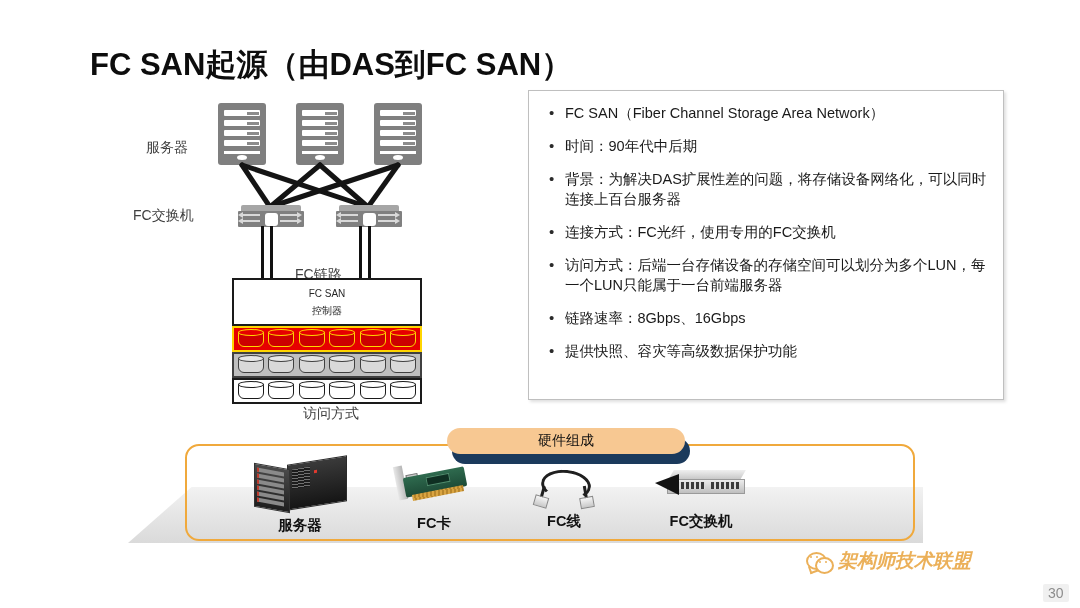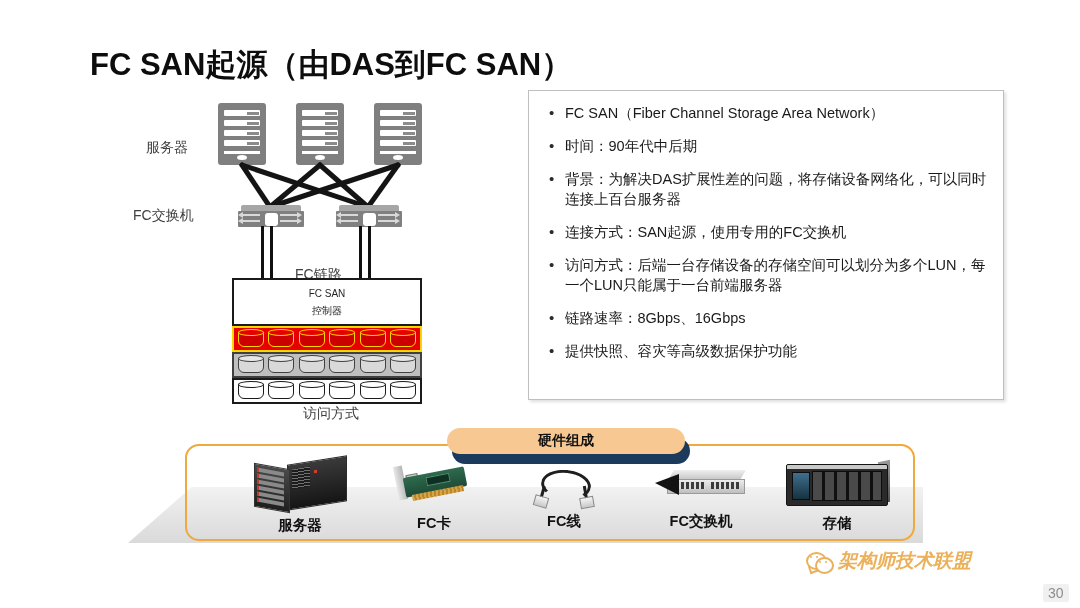--- a/index.html
+++ b/index.html
@@ -143,21 +143,21 @@
   }
   .hw-banner-shadow{
     position:absolute;left:452px;top:438px;width:238px;height:26px;
     background:#1b3a5c;border-radius:13px;
   }
   .hw-banner{
     position:absolute;left:447px;top:428px;width:238px;height:26px;
     background:#f7c892;border-radius:13px;
     display:flex;align-items:center;justify-content:center;
   }
-  .hw-banner span{font-size:14px;font-weight:bold;color:#111111;}
+  .hw-banner span{font-size:14px;font-weight:normal;color:#111111;}
 
   .hw-item{position:absolute;text-align:center;}
   .hw-item .cap{font-size:14.5px;font-weight:bold;color:#111111;white-space:nowrap;}
 
   
   .ic{position:relative;margin:0 auto;}
 
   .ic-server{width:96px;height:52px;}
   .ic-server .front{
     position:absolute;left:2px;top:8px;width:34px;height:42px;
@@ -490,21 +490,21 @@
     <div class="bullet-row">
       <div class="bullet-dot">•</div>
       <div class="bullet-text">时间：90年代中后期</div>
     </div>
     <div class="bullet-row">
       <div class="bullet-dot">•</div>
       <div class="bullet-text">背景：为解决DAS扩展性差的问题，将存储设备网络化，可以同时连接上百台服务器</div>
     </div>
     <div class="bullet-row">
       <div class="bullet-dot">•</div>
-      <div class="bullet-text">连接方式：SAN起源，使用专用的FC交换机</div>
+      <div class="bullet-text">连接方式：FC光纤，使用专用的FC交换机</div>
     </div>
     <div class="bullet-row">
       <div class="bullet-dot">•</div>
       <div class="bullet-text">访问方式：后端一台存储设备的存储空间可以划分为多个LUN，每一个LUN只能属于一台前端服务器</div>
     </div>
     <div class="bullet-row">
       <div class="bullet-dot">•</div>
       <div class="bullet-text">链路速率：8Gbps、16Gbps</div>
     </div>
     <div class="bullet-row">
@@ -565,29 +565,20 @@
     <div class="ic ic-switch">
       <div class="lid"></div>
       <div class="face"></div>
       <div class="ports"></div>
       <div class="ports2"></div>
       <div class="wedge"></div>
     </div>
     <div class="cap" style="margin-top:6px;">FC交换机</div>
   </div>
 
-  <div class="hw-item" style="left:784px;top:458px;width:106px;">
-    <div class="ic ic-storage">
-      <div class="side"></div>
-      <div class="chassis"></div>
-      <div class="panel"></div>
-      <div class="drives"></div>
-    </div>
-    <div class="cap" style="margin-top:4px;">存储</div>
-  </div>
 
   <div class="watermark">
     <span class="wechat">
       <span class="b1"></span>
       <span class="b2"></span>
       <span class="e" style="left:4px;top:5px;"></span>
       <span class="e" style="left:10px;top:5px;"></span>
       <span class="e" style="left:13px;top:10px;"></span>
       <span class="e" style="left:19px;top:10px;"></span>
     </span>

